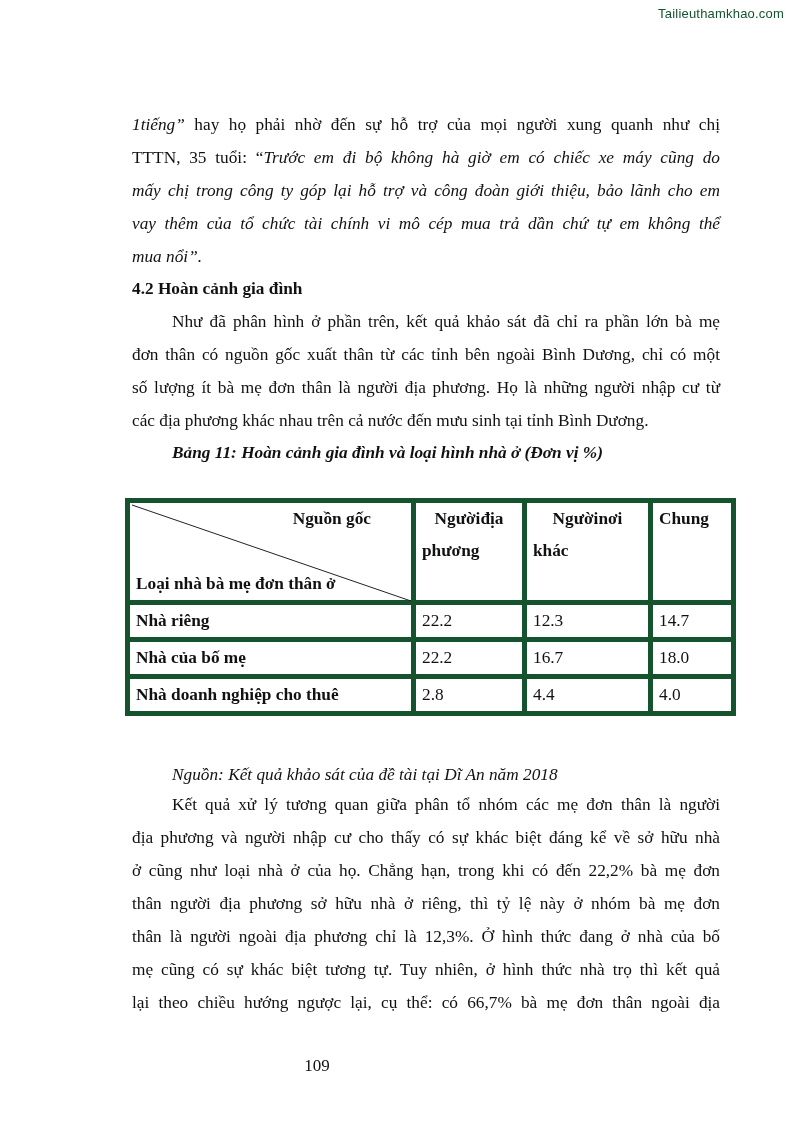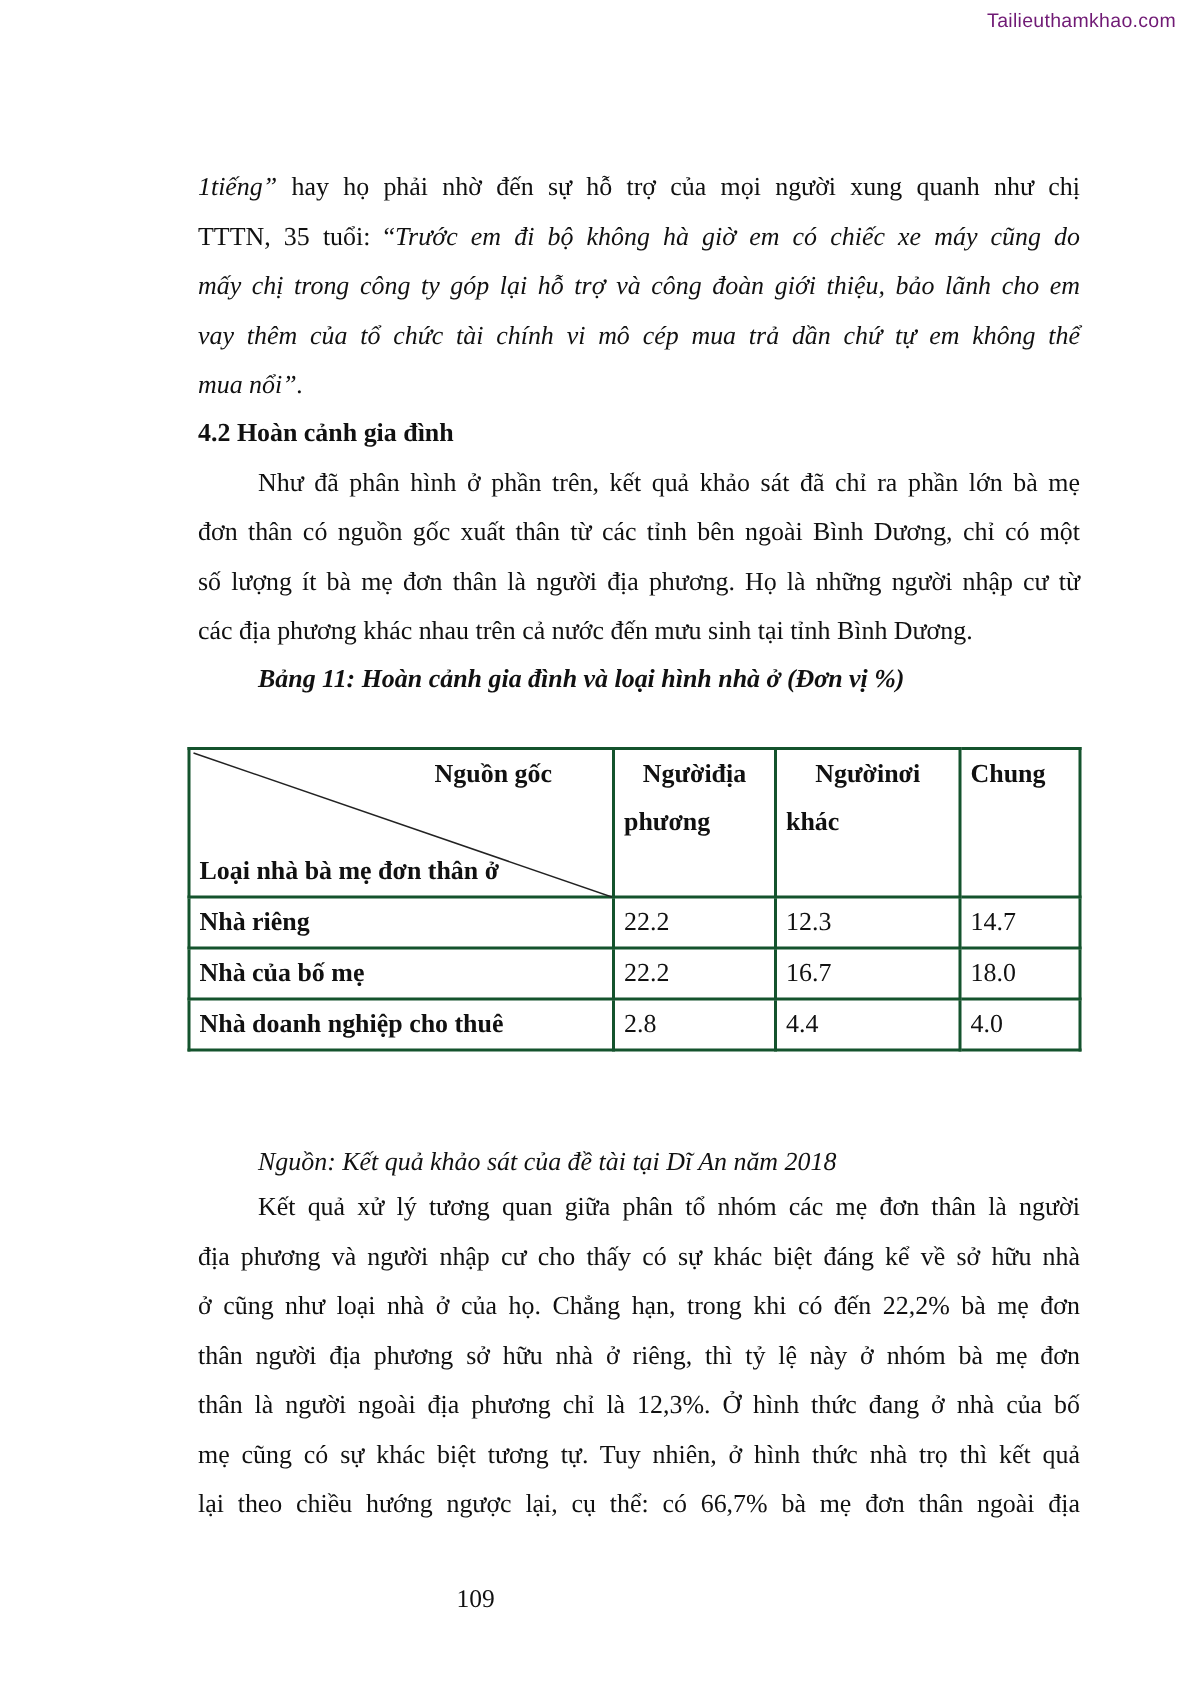--- a/index.html
+++ b/index.html
@@ -1,30 +1,30 @@
 <!DOCTYPE html>
 <html><head>
 <meta charset="utf-8">
 <style>
   html, body { margin: 0; padding: 0; background: #ffffff; }
   body { width: 794px; height: 1123px; position: relative; overflow: hidden;
          font-family: "Liberation Serif", serif; color: #111; }
   .watermark { position: absolute; top: 6px; right: 10px; font-family: "Liberation Sans", sans-serif;
-               font-size: 13px; color: #701a75; letter-spacing: 0.2px; }
+               font-size: 13px; color: #14532d; letter-spacing: 0.2px; }
   .page { position: absolute; left: 132px; top: 108px; width: 588px; }
   .line { position: absolute; left: 0; width: 588px; font-size: 17.3px; line-height: 33px;
           white-space: nowrap; text-align: justify; text-align-last: justify; }
   .line.last { text-align-last: left; }
   .indent { padding-left: 40px; width: 548px; }
   i { font-style: italic; margin-top: 12px; }
   .heading { font-weight: bold; text-align-last: left; }
   .caption { font-weight: bold; font-style: italic; text-align: left; text-align-last: left; }
   table.data { position: absolute; left: 125px; top: 498px; border-collapse: collapse;
                font-size: 17.3px; }
-  table.data td { border: 2px solid #14532d; padding: 0 6px; vertical-align: top; line-height: 32px; }
+  table.data td { border: 5px solid #14532d; padding: 0 6px; vertical-align: top; line-height: 32px; }
   td.h { font-weight: bold; }
   td.diag { position: relative; width: 269px; height: 97px; padding: 0; }
   td.diag svg { position: absolute; left: 0; top: 0; }
   .diag-top { position: absolute; right: 40px; top: 0px; font-weight: bold; line-height: 32px; }
   .diag-bot { position: absolute; left: 6px; bottom: 0px; font-weight: bold; line-height: 32px; }
   .hdr { display: flex; justify-content: center; }
   .source { position: absolute; left: 172px; top: 762px; font-size: 17.3px; font-style: italic; line-height: 26px; }
   .pagenum { position: absolute; top: 1056px; left: 0; width: 634px; text-align: center; font-size: 17px; }
 </style>
 </head>

